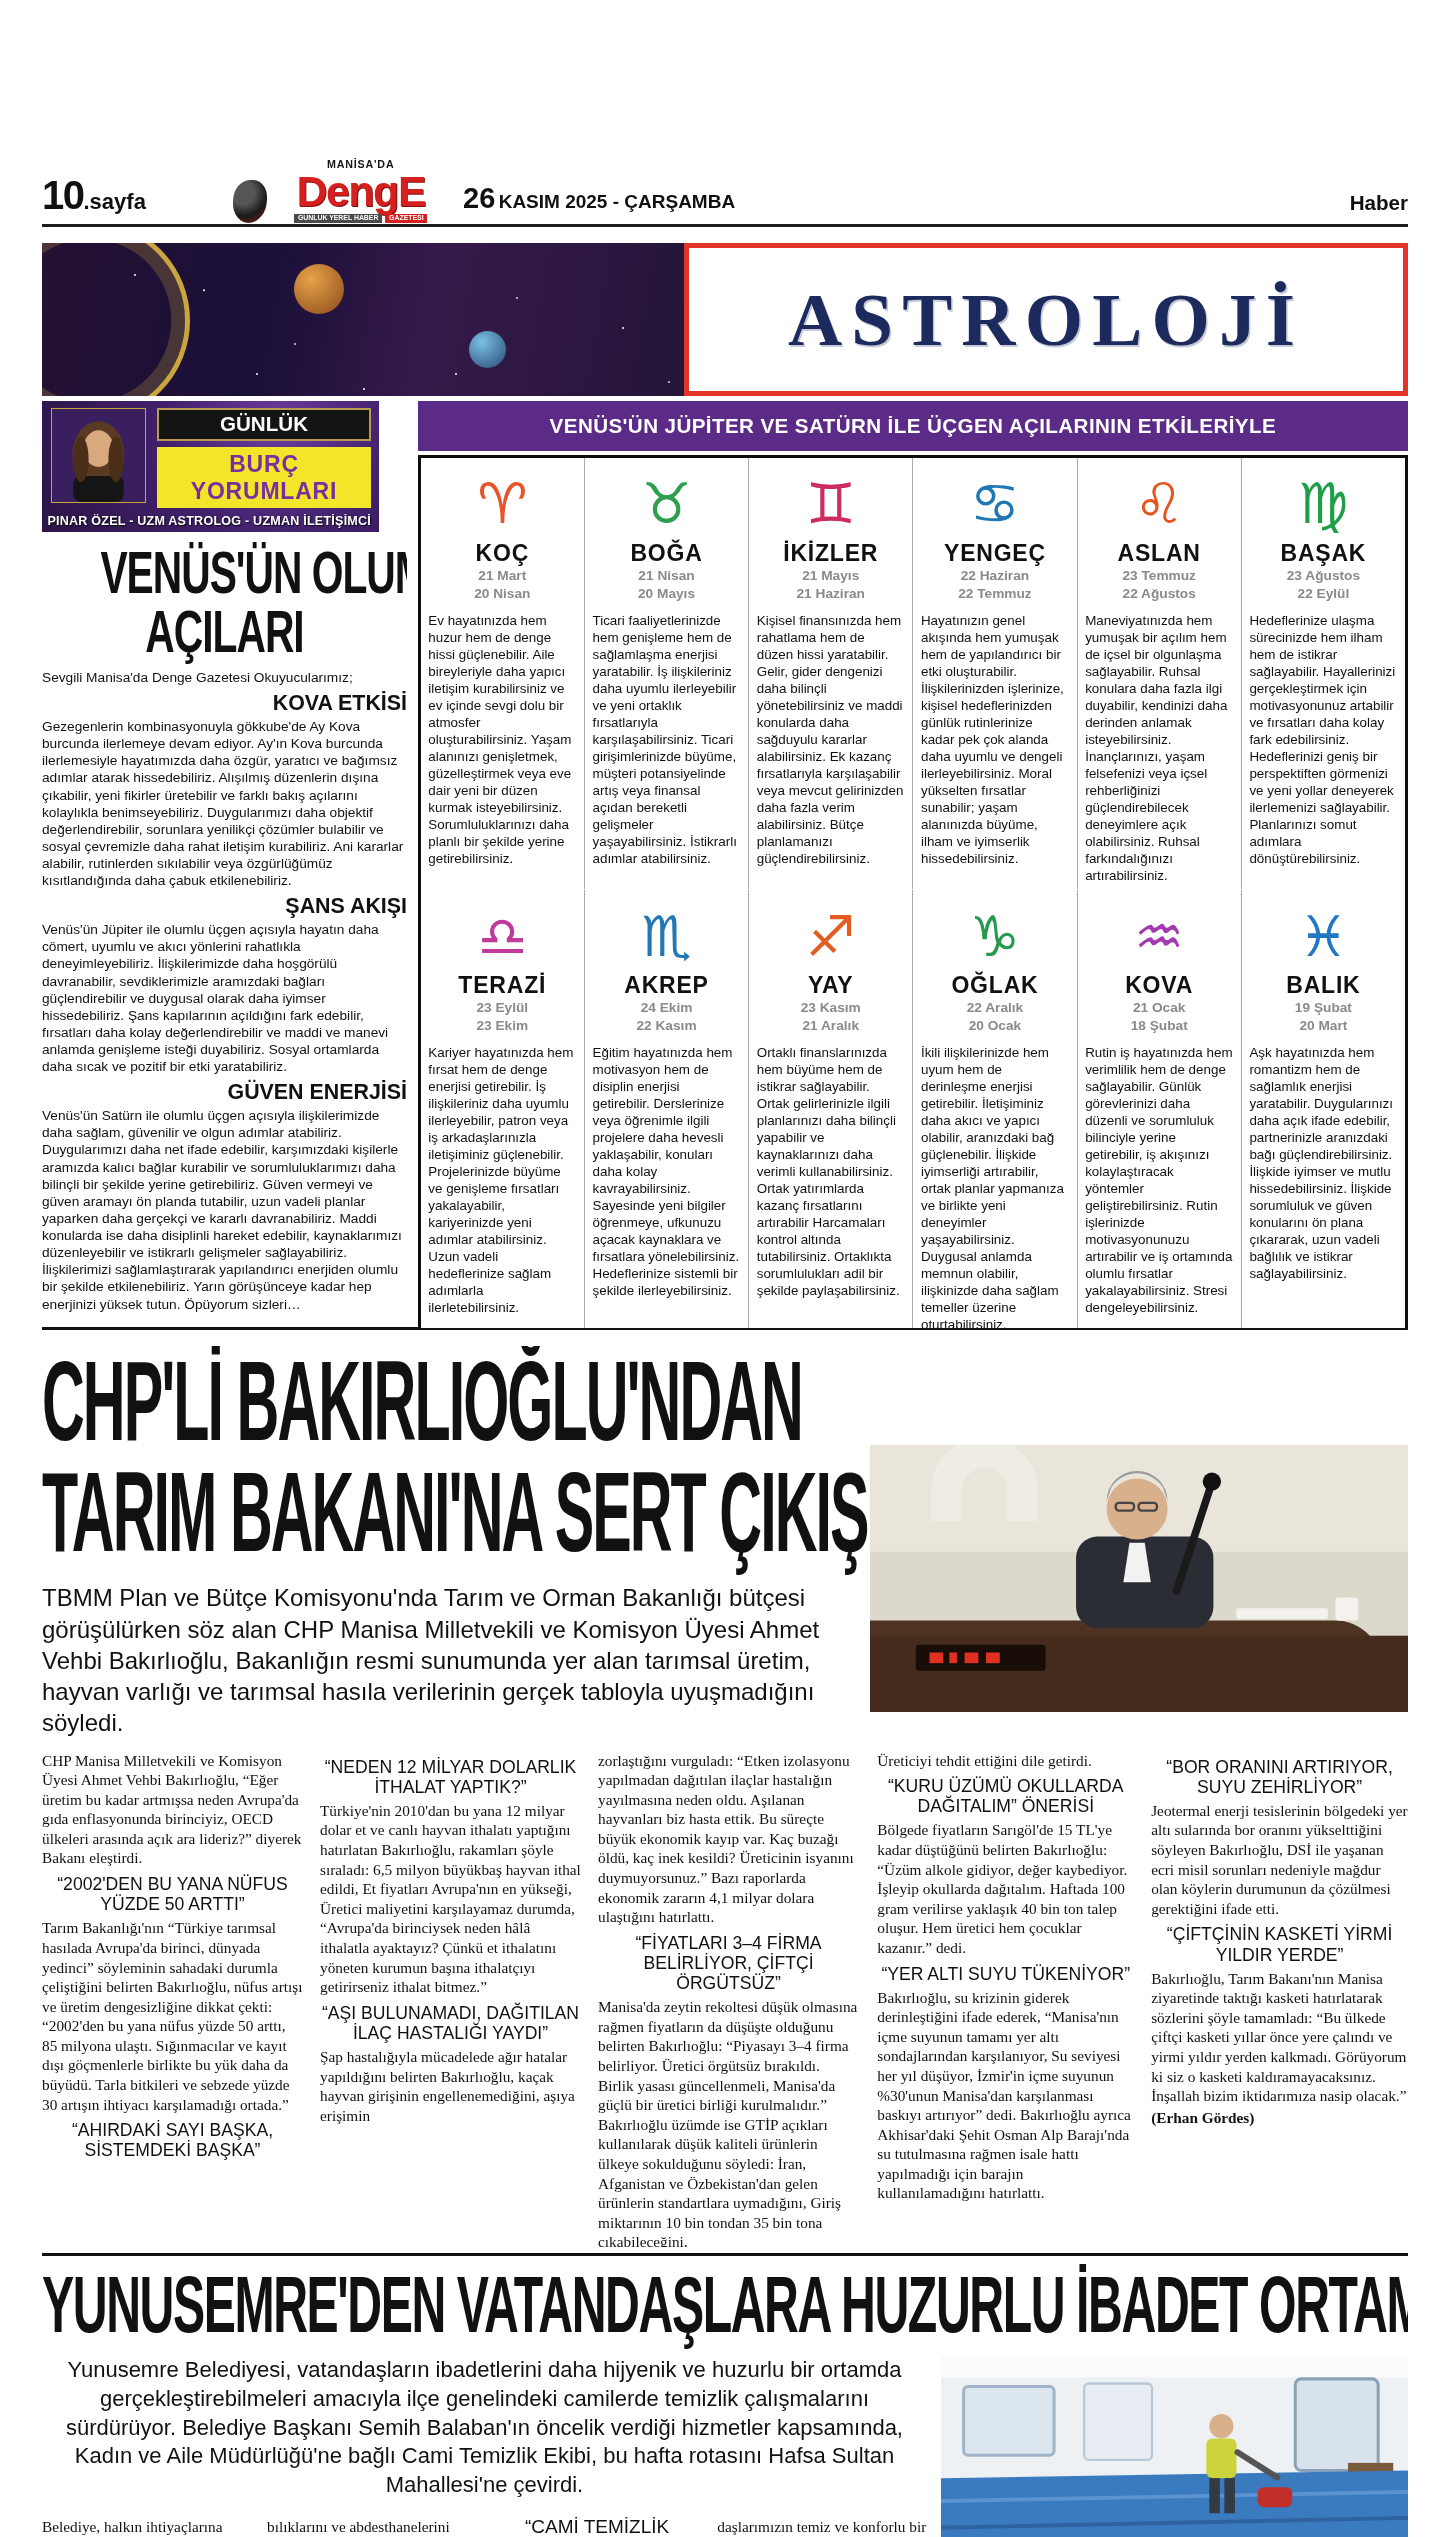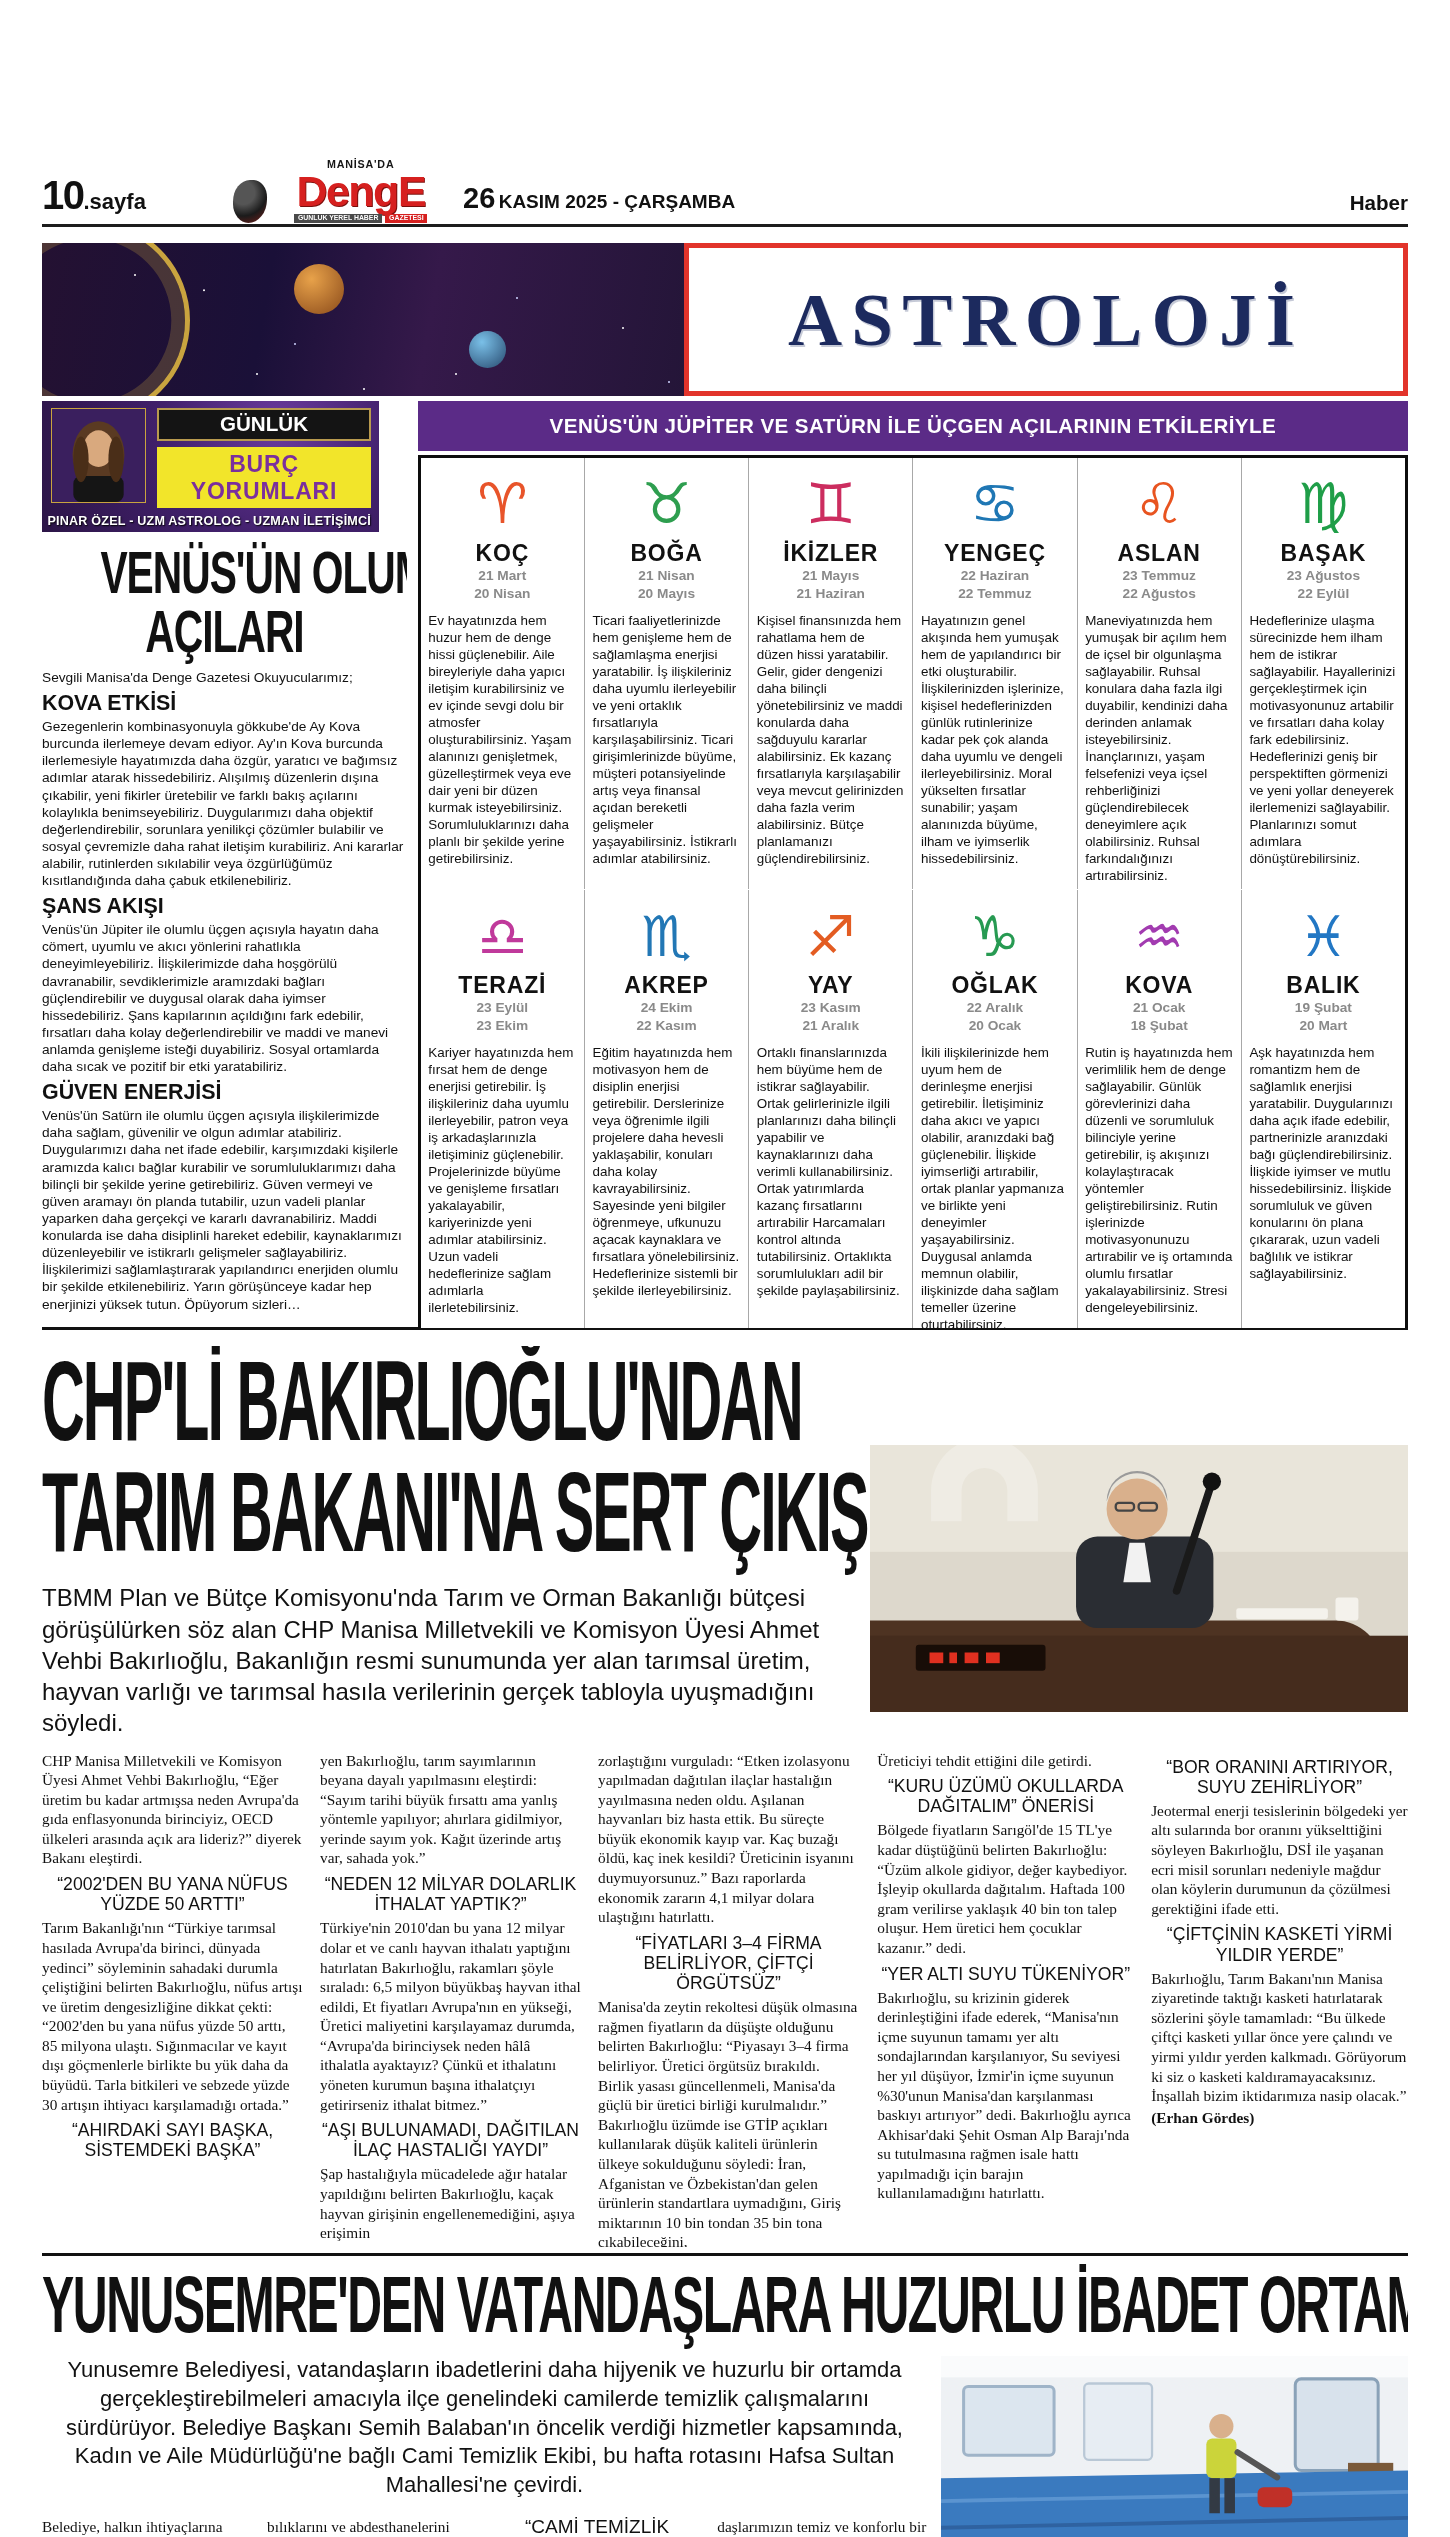--- a/index.html
+++ b/index.html
@@ -64,21 +64,21 @@
   .burc{background:var(--highlight-yellow);color:var(--burc-purple);font-weight:900;font-size:23px;
       text-align:center;padding:3.8px 0;margin-top:6.1px;letter-spacing:0.8px;}
   .author-name{position:absolute;left:2px;right:4.6px;bottom:3.8px;color:#fff;font-weight:bold;font-size:12.6px;
       text-align:center;text-shadow:0.8px 0.8px 1.5px #000;letter-spacing:0.2px;}
 
   .venus-article{margin-top:9.2px;width:365px;max-height:786px;overflow:hidden;}
   .venus-title{margin:3.1px 0 7.6px;line-height:.98;text-align:center;}
   .venus-title .cond{display:block;font-size:60px;font-weight:900;letter-spacing:-1.5px;white-space:nowrap;
       transform:scaleX(.68);transform-origin:center;}
   .venus-greeting{font-size:14.5px;margin:0 0 1.5px;}
-  .venus-article h3{font-size:21.4px;text-align:left;margin:4.6px 0 2.3px;font-weight:bold;}
+  .venus-article h3{font-size:21.4px;text-align:right;margin:4.6px 0 2.3px;font-weight:bold;}
   .venus-article p{font-size:13.7px;line-height:1.25;margin:0;}
 
   .venus-strip{height:50px;background:var(--strip-purple);color:#fff;font-weight:bold;font-size:20.6px;
       display:flex;align-items:center;justify-content:center;letter-spacing:0.4px;}
   .sign-grid{flex:1;margin-top:4.6px;border:3.1px solid #0d0d0d;border-bottom:none;background:#fff;
       display:flex;flex-direction:column;overflow:hidden;}
   .sign-row{flex:1;display:flex;}
   .sign-row + .sign-row{margin-top:1.5px;}
   .sign-cell{flex:1;padding:18.3px 7.6px 4.6px;overflow:hidden;}
   .sign-cell + .sign-cell{border-left:0.8px solid #a8a8a8;}
@@ -328,21 +328,20 @@
     </div>
     <div class="chp-body">
       <div class="cols cols-left" id="chp-cols-left">
           <div class="news-col">
             <p class="col-p">CHP Manisa Milletvekili ve Komisyon Üyesi Ahmet Vehbi Bakırlıoğlu, “Eğer üretim bu kadar artmışsa neden Avrupa'da gıda enflasyonunda birinciyiz, OECD ülkeleri arasında açık ara lideriz?” diyerek Bakanı eleştirdi.</p>
             <h4 class="col-sub">“2002'DEN BU YANA NÜFUS YÜZDE 50 ARTTI”</h4>
             <p class="col-p">Tarım Bakanlığı'nın “Türkiye tarımsal hasılada Avrupa'da birinci, dünyada yedinci” söyleminin sahadaki durumla çeliştiğini belirten Bakırlıoğlu, nüfus artışı ve üretim dengesizliğine dikkat çekti: “2002'den bu yana nüfus yüzde 50 arttı, 85 milyona ulaştı. Sığınmacılar ve kayıt dışı göçmenlerle birlikte bu yük daha da büyüdü. Tarla bitkileri ve sebzede yüzde 30 artışın ihtiyacı karşılamadığı ortada.”</p>
             <h4 class="col-sub">“AHIRDAKİ SAYI BAŞKA, SİSTEMDEKİ BAŞKA”</h4>
           </div>
           <div class="news-col">
-            <p class="col-p">yen Bakırlıoğlu, tarım sayımlarının beyana dayalı yapılmasını eleştirdi: “Sayım tarihi büyük fırsattı ama yanlış yöntemle yapılıyor; ahırlara gidilmiyor, yerinde sayım yok. Kağıt üzerinde artış var, sahada yok.”</p>
             <h4 class="col-sub">“NEDEN 12 MİLYAR DOLARLIK İTHALAT YAPTIK?”</h4>
             <p class="col-p">Türkiye'nin 2010'dan bu yana 12 milyar dolar et ve canlı hayvan ithalatı yaptığını hatırlatan Bakırlıoğlu, rakamları şöyle sıraladı: 6,5 milyon büyükbaş hayvan ithal edildi, Et fiyatları Avrupa'nın en yükseği, Üretici maliyetini karşılayamaz durumda, “Avrupa'da birinciysek neden hâlâ ithalatla ayaktayız? Çünkü et ithalatını yöneten kurumun başına ithalatçıyı getirirseniz ithalat bitmez.”</p>
             <h4 class="col-sub">“AŞI BULUNAMADI, DAĞITILAN İLAÇ HASTALIĞI YAYDI”</h4>
             <p class="col-p">Şap hastalığıyla mücadelede ağır hatalar yapıldığını belirten Bakırlıoğlu, kaçak hayvan girişinin engellenemediğini, aşıya erişimin</p>
           </div>
           <div class="news-col">
             <p class="col-p">zorlaştığını vurguladı: “Etken izolasyonu yapılmadan dağıtılan ilaçlar hastalığın yayılmasına neden oldu. Aşılanan hayvanları biz hasta ettik. Bu süreçte büyük ekonomik kayıp var. Kaç buzağı öldü, kaç inek kesildi? Üreticinin isyanını duymuyorsunuz.” Bazı raporlarda ekonomik zararın 4,1 milyar dolara ulaştığını hatırlattı.</p>
             <h4 class="col-sub">“FİYATLARI 3–4 FİRMA BELİRLİYOR, ÇİFTÇİ ÖRGÜTSÜZ”</h4>
             <p class="col-p">Manisa'da zeytin rekoltesi düşük olmasına rağmen fiyatların da düşüşte olduğunu belirten Bakırlıoğlu: “Piyasayı 3–4 firma belirliyor. Üretici örgütsüz bırakıldı. Birlik yasası güncellenmeli, Manisa'da güçlü bir üretici birliği kurulmalıdır.” Bakırlıoğlu üzümde ise GTİP açıkları kullanılarak düşük kaliteli ürünlerin ülkeye sokulduğunu söyledi: İran, Afganistan ve Özbekistan'dan gelen ürünlerin standartlara uymadığını, Giriş miktarının 10 bin tondan 35 bin tona çıkabileceğini,</p>
           </div>

